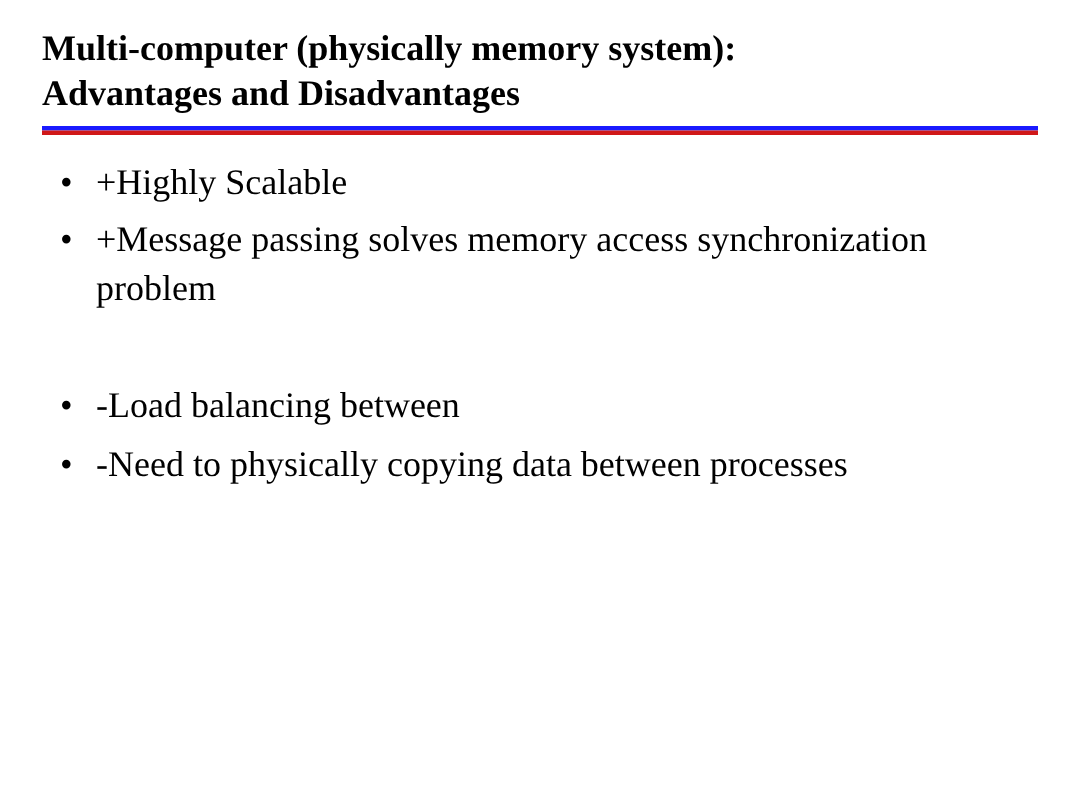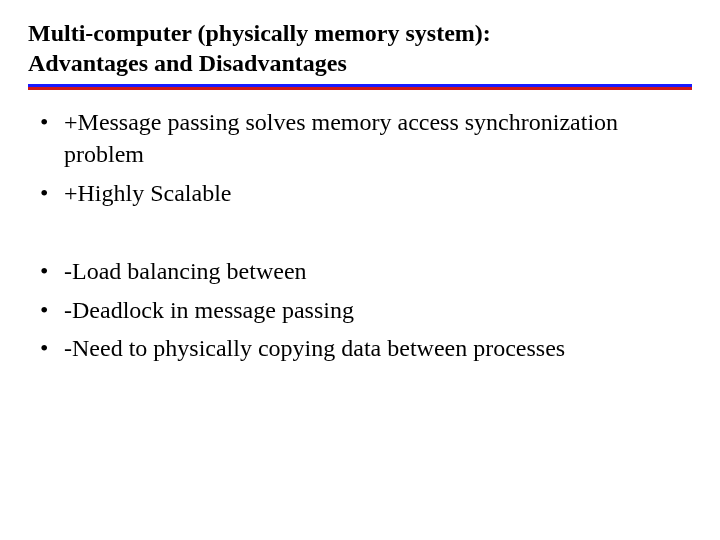--- a/index.html
+++ b/index.html
@@ -67,23 +67,22 @@
   <div class="title">
     <span>Multi-computer (physically memory system):</span><br>
     <span>Advantages and Disadvantages</span>
   </div>
   <div class="rule">
     <div class="blue"></div>
     <div class="red"></div>
   </div>
   <div class="content">
     <ul class="bullets">
+      <li><span>+Highly Scalable</span></li>
       <li><span>+Message passing solves memory access synchronization problem</span></li>
-      <li><span>+Highly Scalable</span></li>
     </ul>
     <div class="gap"></div>
     <ul class="bullets">
       <li><span>-Load balancing between</span></li>
-      <li><span>-Deadlock in message passing</span></li>
       <li><span>-Need to physically copying data between processes</span></li>
     </ul>
   </div>
 </div>
 
 </body></html>

